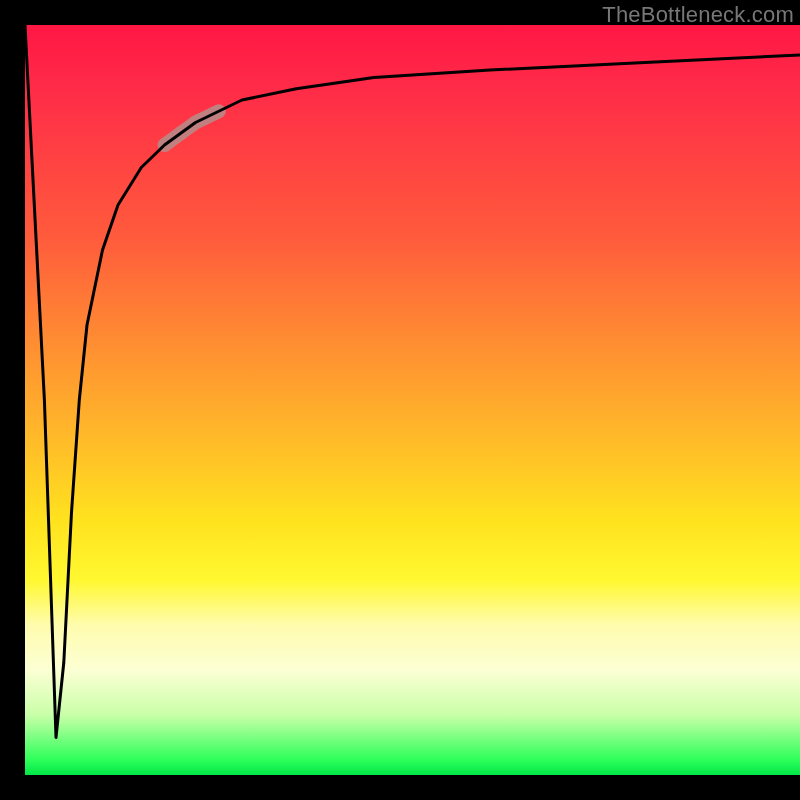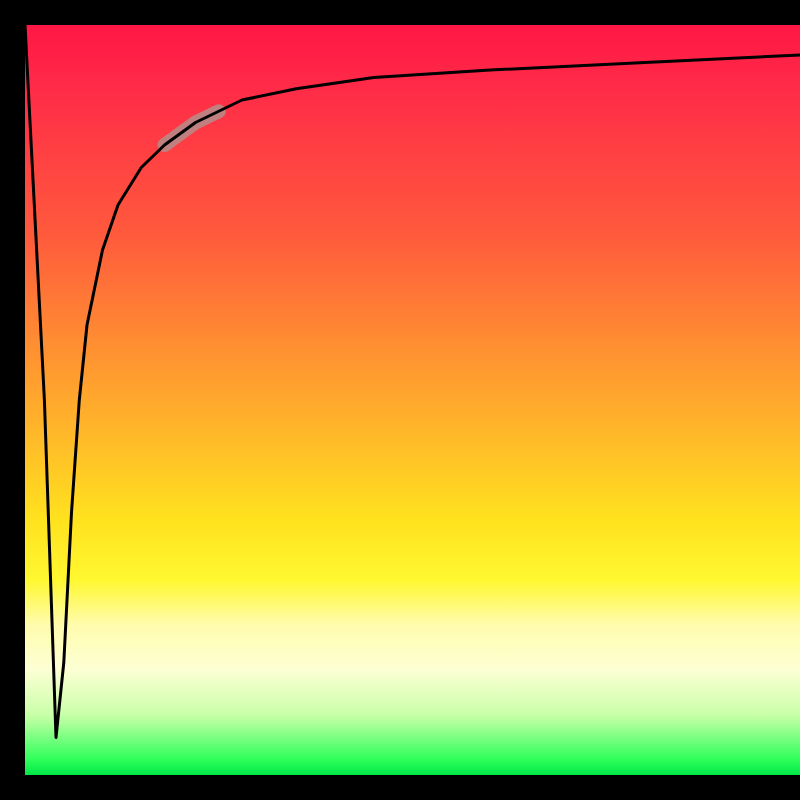--- a/index.html
+++ b/index.html
@@ -63,13 +63,14 @@
 
 <div class="frame">
 
   <div class="plot-area"></div>
 
   <svg class="curve" viewBox="0 0 775 750" preserveAspectRatio="none">
     <path fill="none" stroke="#c08080" stroke-width="14" stroke-linecap="round" id="hlPath" d="M139.5 120.0 L143.4 117.2 L147.3 114.4 L151.1 111.6 L155.0 108.8 L158.9 105.9 L162.8 103.1 L166.6 100.3 L170.5 97.5 L174.4 95.6 L178.3 93.8 L182.1 91.9 L186.0 90.0 L189.9 88.1 L193.8 86.3 L193.8 86.3 "></path>
     <path fill="none" stroke="#000" stroke-width="3" stroke-linejoin="round" id="mainPath" d="M0.0 0.0 L19.4 375.0 L31.0 712.5 L38.8 637.5 L46.5 487.5 L54.3 375.0 L62.0 300.0 L77.5 225.0 L93.0 180.0 L116.3 142.5 L139.5 120.0 L170.5 97.5 L217.0 75.0 L271.3 63.8 L348.8 52.5 L465.0 45.0 L620.0 37.5 L775.0 30.0 "></path>
   </svg>
 
+  <div class="watermark">TheBottleneck.com</div>
 </div>
 
 </body></html>

